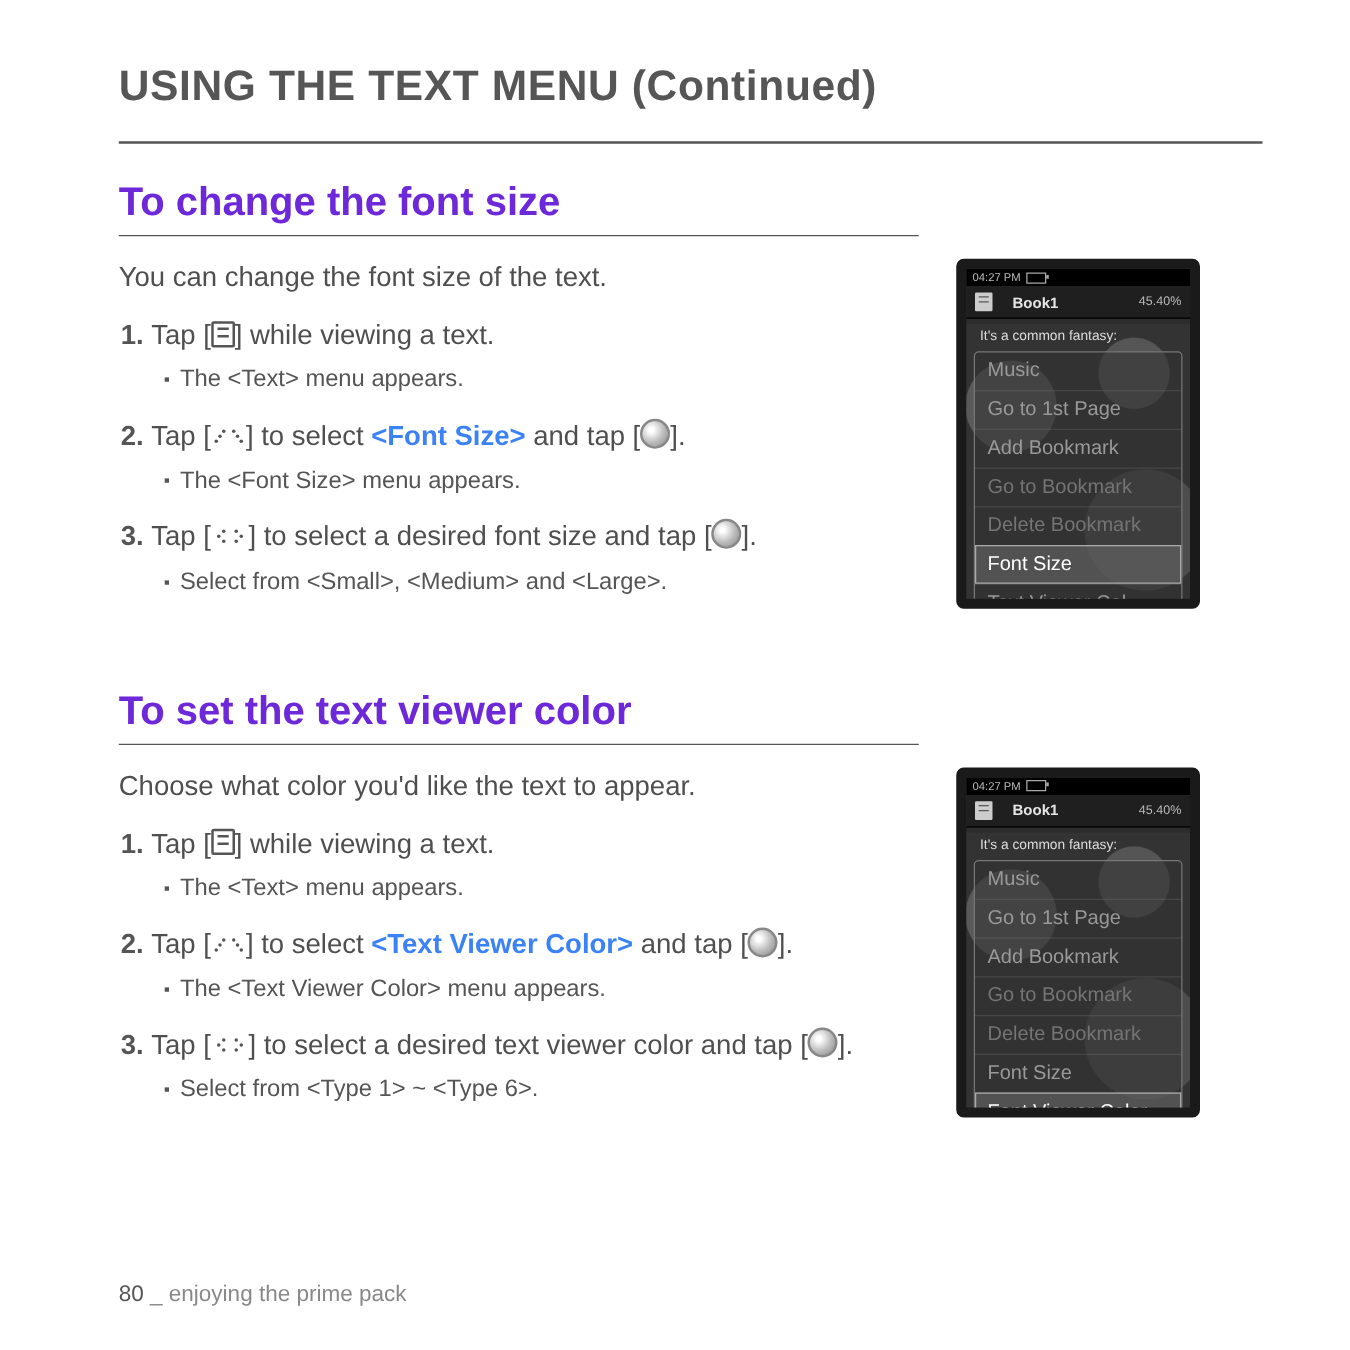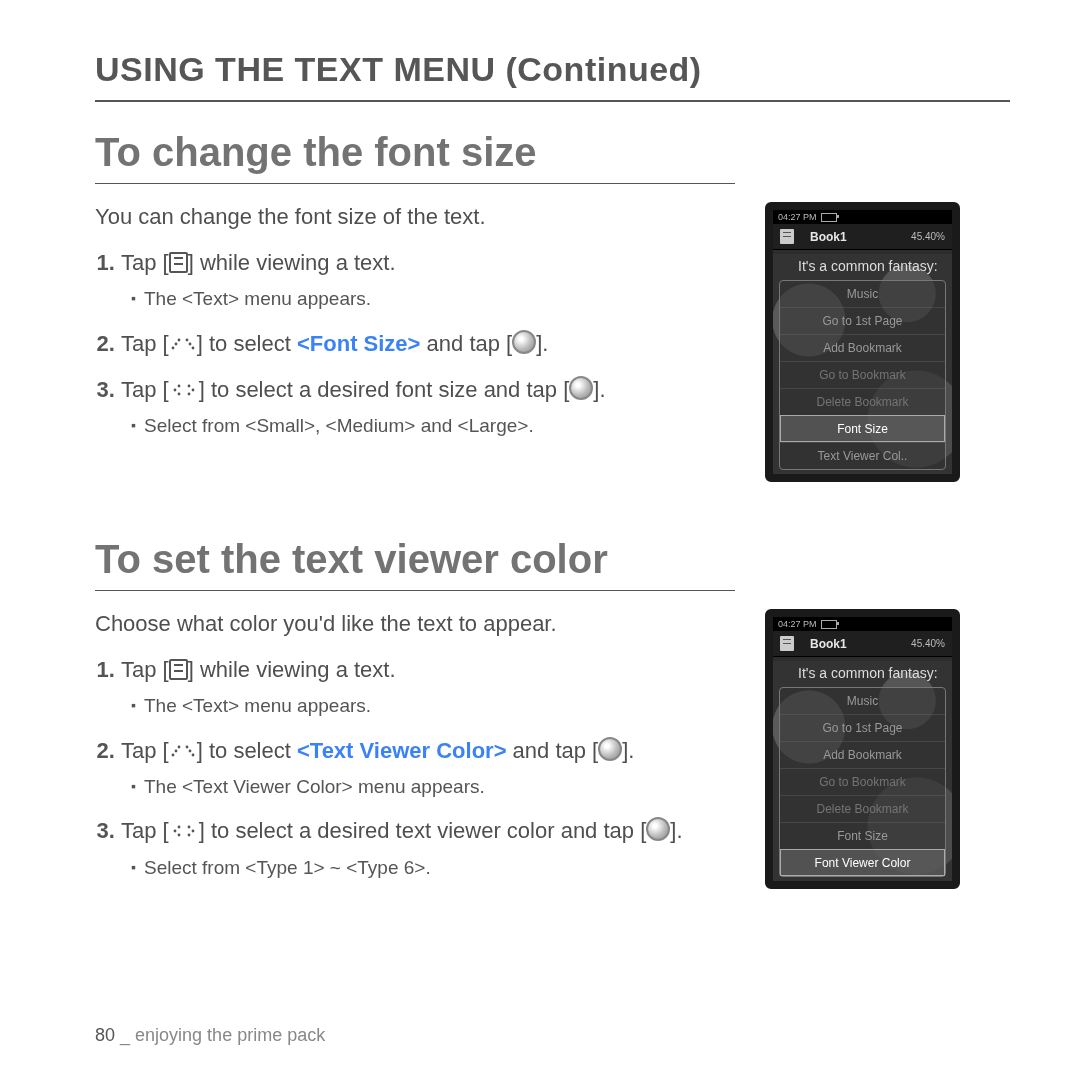--- a/index.html
+++ b/index.html
@@ -10,26 +10,26 @@
     box-sizing:border-box;
     padding:50px 70px 30px 95px;
     position:relative;
   }
   .page-title{
     font-size:34px;
     font-weight:bold;
     color:#565656;
     letter-spacing:0.5px;
     border-bottom:2.5px solid #555;
-    padding-bottom:11px;
+    padding-bottom:24px;
   }
   .section-title{
-    font-size:40px;
+    font-size:32px;
     font-weight:bold;
-    color:#737373;
+    color:#6d28d9;
     border-bottom:1.5px solid #555;
     padding-bottom:8px;
     margin:28px 0 14px 0;
     width:640px;
   }
   .intro{
     font-size:22px;
     color:#4f4f4f;
     margin:6px 0 18px 0;
   }
@@ -124,31 +124,30 @@
   .device .titlebar .pct{margin-left:auto;font-size:10px;font-weight:normal;color:#bbb;}
   .device .bg{
     position:absolute;inset:0;top:44px;
     background:
       radial-gradient(circle at 20% 30%,#5a5a5a 0 36px,transparent 37px),
       radial-gradient(circle at 80% 75%,#4d4d4d 0 48px,transparent 49px),
       radial-gradient(circle at 75% 18%,#555 0 28px,transparent 29px),
       #333;
   }
   .device .caption{
-    position:relative;color:#ddd;font-size:14px;padding:8px 10px 6px 25px;
+    position:relative;color:#ddd;font-size:11px;padding:8px 10px 6px 11px;
   }
   .device .menu{
     position:relative;margin:0 6px 6px 6px;
     border:1px solid #777;border-radius:4px;
     background:rgba(50,50,50,0.55);
   }
   .device .menu .item{
-    color:#999;font-size:12px;padding:6px 10px;
+    color:#999;font-size:16px;padding:6px 10px;
     border-top:1px solid rgba(120,120,120,0.3);
-    text-align:center;
   }
   .device .menu .item:first-child{border-top:none;}
   .device .menu .item.dim{color:#747474;}
   .device .menu .item.sel{
     color:#fff;background:rgba(110,110,110,0.55);
     outline:1px solid #aaa;outline-offset:-1px;
   }
 
   .footer{
     position:absolute;left:95px;bottom:34px;
@@ -171,21 +170,23 @@
           </div></li>
         <li><span>Tap [</span><span class="icon icon-diamonds"><svg width="28" height="14" viewBox="0 0 28 14">
               <g fill="#555">
                 <circle cx="4" cy="11" r="1.4"></circle>
                 <circle cx="7" cy="7" r="1.4"></circle>
                 <circle cx="10" cy="3" r="1.4"></circle>
                 <circle cx="18" cy="3" r="1.4"></circle>
                 <circle cx="21" cy="7" r="1.4"></circle>
                 <circle cx="24" cy="11" r="1.4"></circle>
               </g>
-            </svg></span><span>] to select </span><b class="em">&lt;Font Size&gt;</b><span> and tap [</span><span class="icon icon-ok"></span><span>].</span></li>
+            </svg></span><span>] to select </span><b class="em">&lt;Font Size&gt;</b><span> and tap [</span><span class="icon icon-ok"></span><span>].</span><div class="sub">
+            <span>The &lt;Font Size&gt; menu appears.</span>
+          </div></li>
         <li><span>Tap [</span><span class="icon icon-lr"><svg width="30" height="14" viewBox="0 0 30 14">
               <g fill="#555">
                 <circle cx="10" cy="3" r="1.4"></circle>
                 <circle cx="6" cy="7" r="1.4"></circle>
                 <circle cx="10" cy="11" r="1.4"></circle>
                 <circle cx="20" cy="3" r="1.4"></circle>
                 <circle cx="24" cy="7" r="1.4"></circle>
                 <circle cx="20" cy="11" r="1.4"></circle>
               </g>
             </svg></span><span>] to select a desired font size and tap [</span><span class="icon icon-ok"></span><span>].</span><div class="sub">

